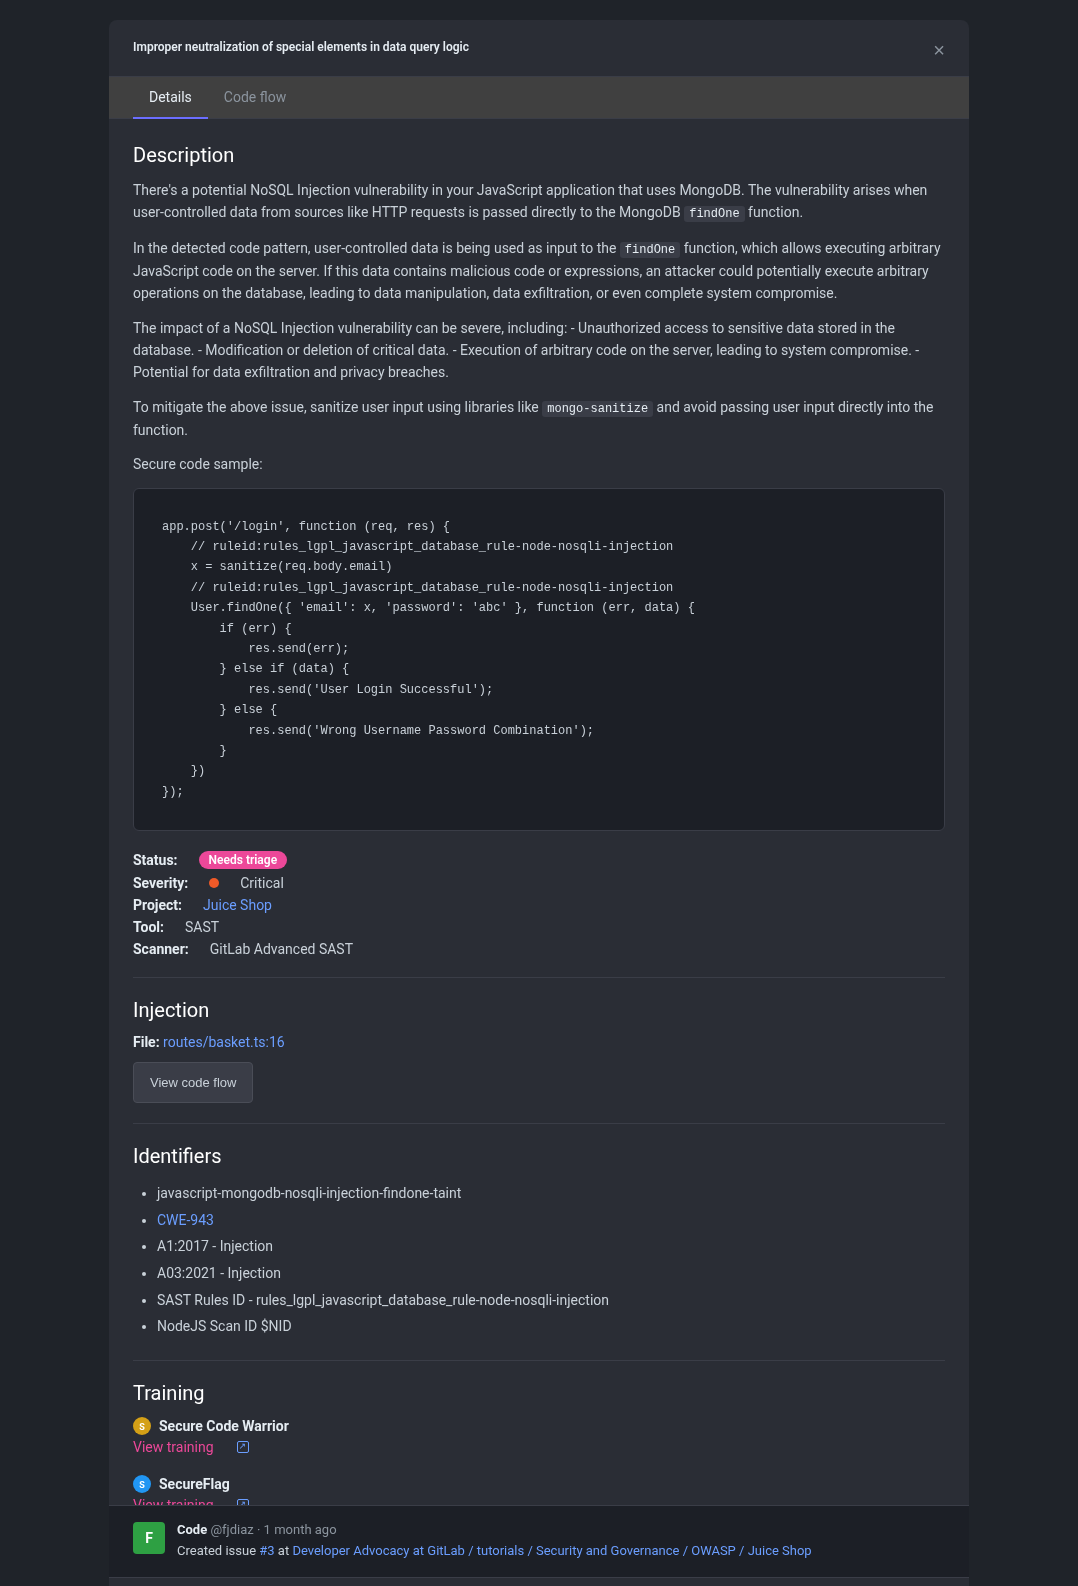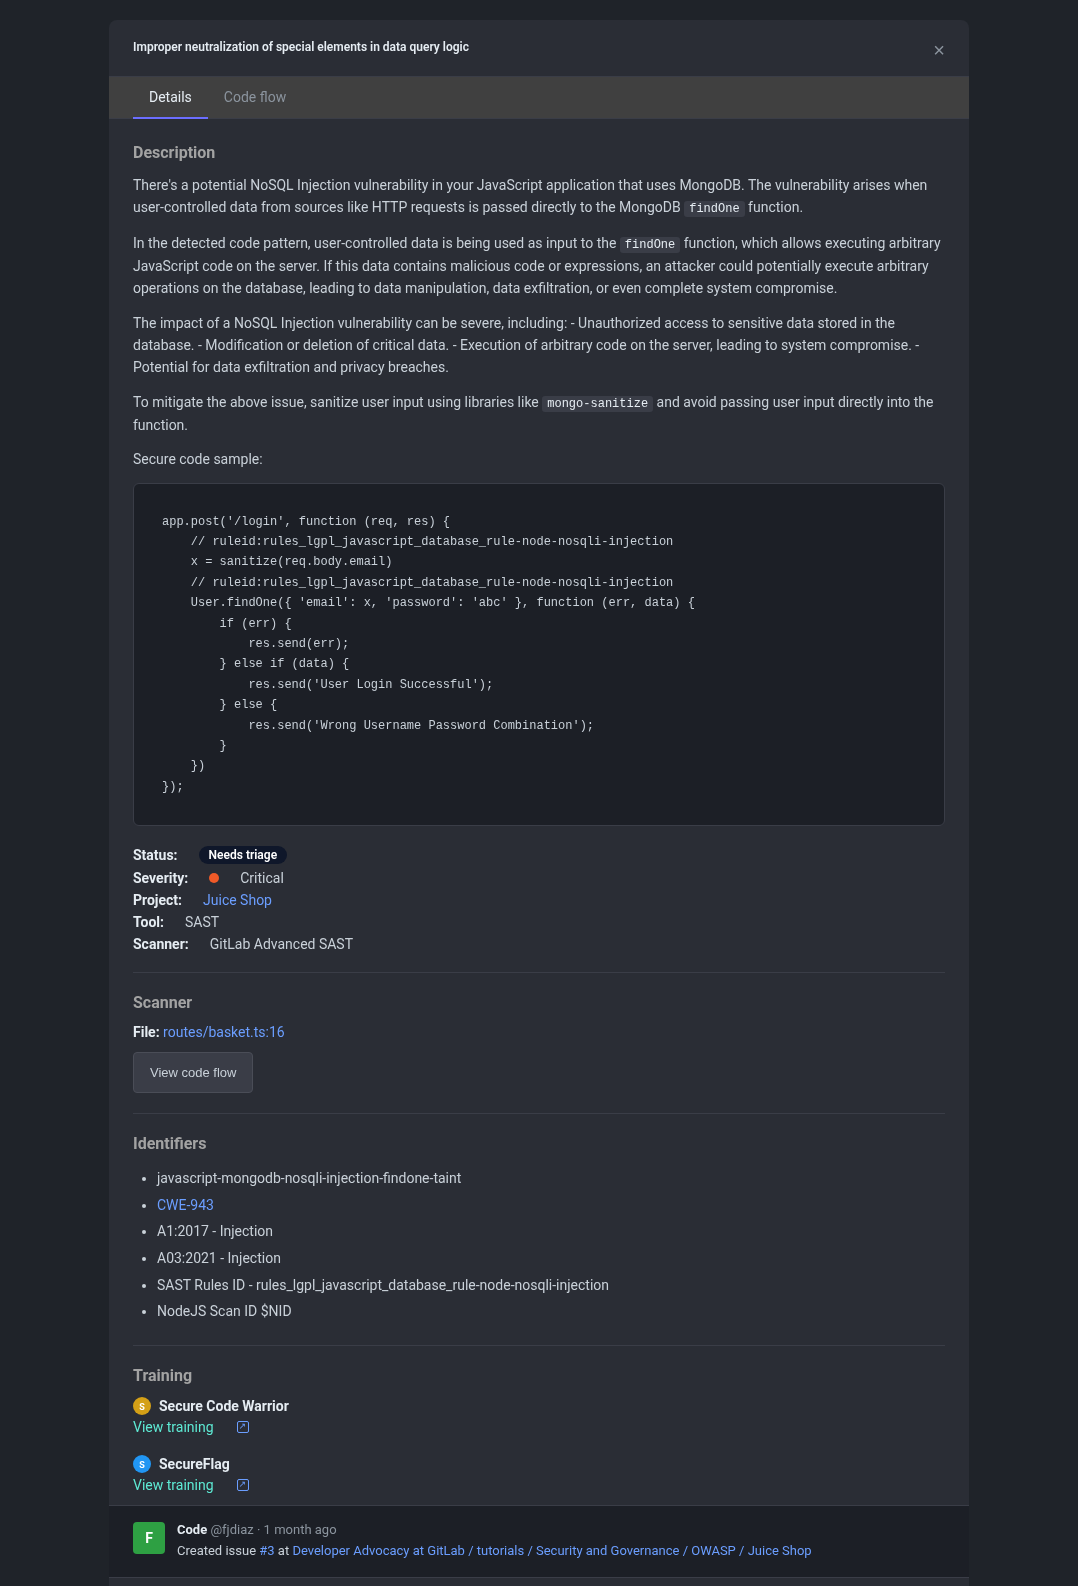--- a/index.html
+++ b/index.html
@@ -63,23 +63,23 @@
     .tab.active {
       color: #e6edf3;
       border-bottom: 2px solid #6b6eff;
     }
     .modal-body {
       padding: 24px;
       overflow-y: auto;
       max-height: calc(1586px - 200px);
     }
     .section-title {
-      color: #a3a3a3;
-      font-size: 16px;
-      font-weight: 700;
+      color: #ffffff;
+      font-size: 20px;
+      font-weight: 400;
       margin-bottom: 12px;
     }
     .description-text {
       color: #c9d1d9;
       line-height: 1.6;
       margin-bottom: 12px;
       font-size: 14px;
     }
     .inline-code {
       background: #3a3d47;
@@ -111,21 +111,21 @@
     .meta-label {
       color: #e6edf3;
       font-weight: 700;
       font-size: 14px;
     }
     .meta-value {
       color: #c9d1d9;
       font-size: 14px;
     }
     .badge-needs-triage {
-      background: #0f172a;
+      background: #ec4899;
       color: #fff;
       border-radius: 20px;
       padding: 2px 10px;
       font-size: 12px;
       font-weight: 600;
     }
     .severity-dot {
       width: 10px;
       height: 10px;
       background: #f05a28;
@@ -186,21 +186,21 @@
       background: #2196f3;
       border-radius: 50%;
       display: flex;
       align-items: center;
       justify-content: center;
       font-size: 10px;
       color: #fff;
       font-weight: 700;
     }
     .view-training-link {
-      color: #5eead4;
+      color: #ec4899;
       text-decoration: none;
       font-size: 14px;
       display: inline-flex;
       align-items: center;
       gap: 19px;
     }
     .activity-section {
       background: #1c1f26;
       border-top: 1px solid #3a3d47;
       padding: 16px 24px;
@@ -332,21 +332,21 @@
       </div>
       <div class="meta-section">
         <span class="meta-label">Scanner:</span>
         <span class="meta-value">GitLab Advanced SAST</span>
       </div>
     </div>
 
     <hr class="divider">
 
     <div>
-      <div class="section-title">Scanner</div>
+      <div class="section-title">Injection</div>
       <div class="location-file">
         <span class="meta-label">File:</span>
         <a class="link-blue">routes/basket.ts:16</a>
       </div>
       <button class="btn-secondary">View code flow</button>
     </div>
 
     <hr class="divider">
 
     <div>

